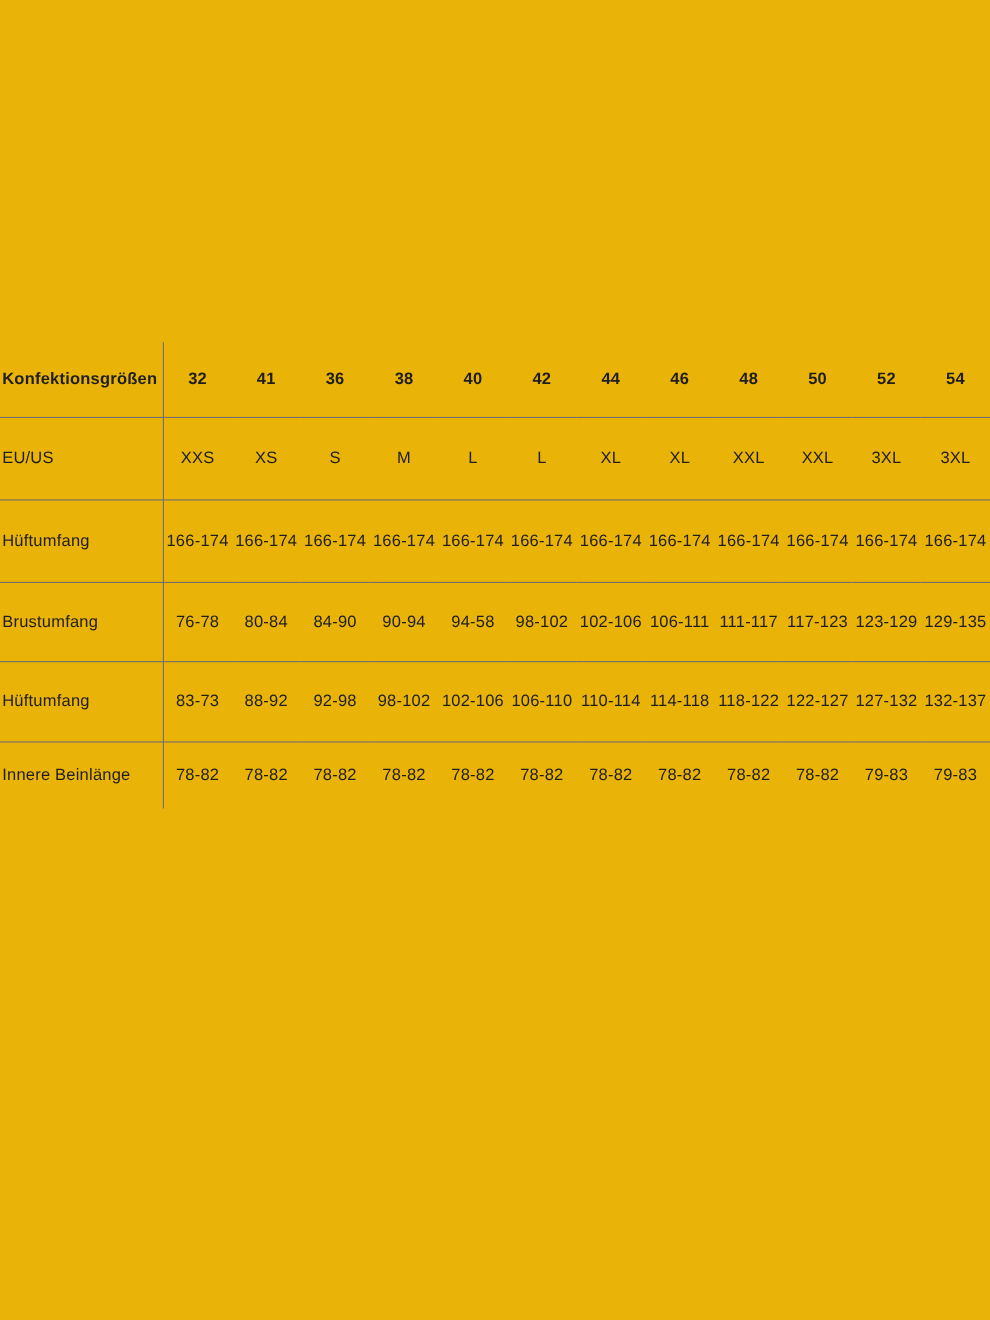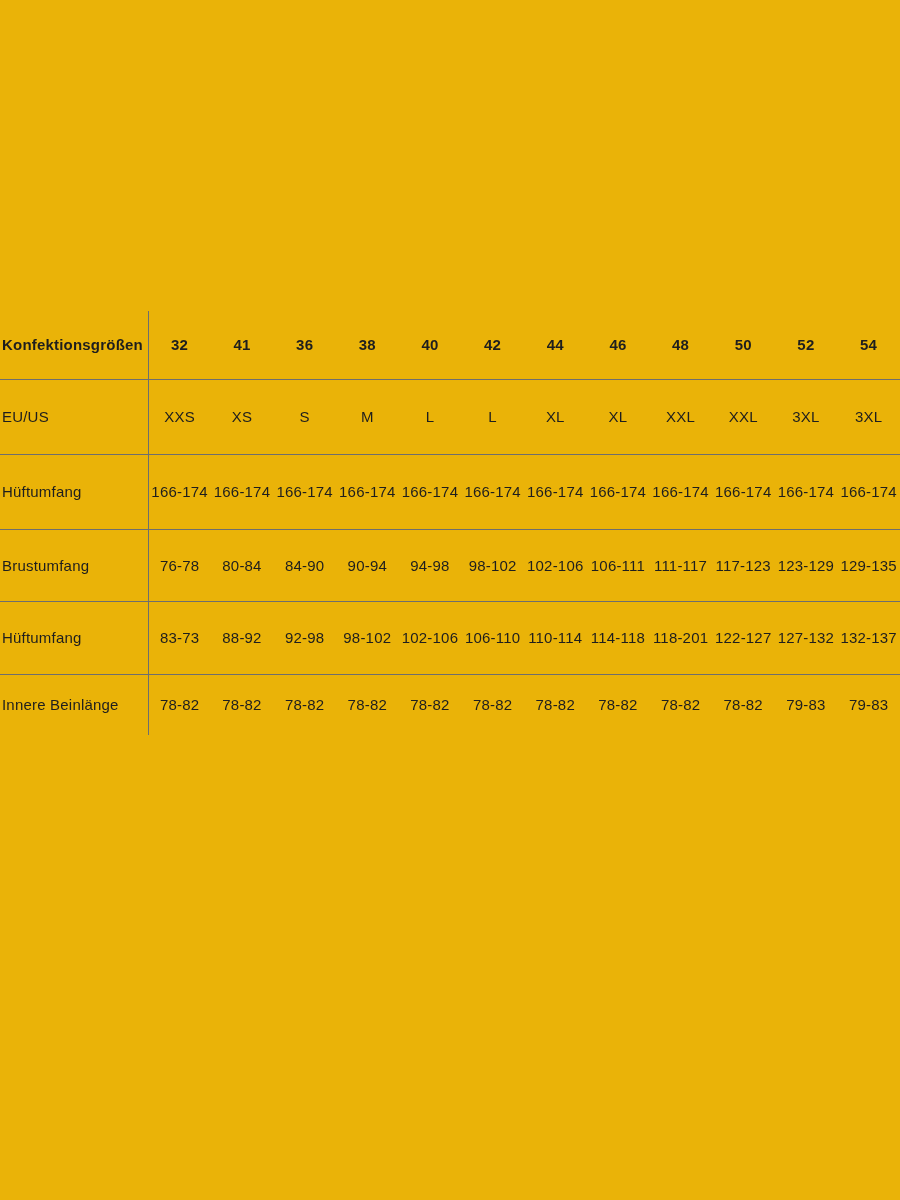--- a/index.html
+++ b/index.html
@@ -107,40 +107,40 @@
           <td>166-174</td>
           <td>166-174</td>
           <td>166-174</td>
         </tr>
         <tr class="r3 has-rule">
           <td class="row-label">Brustumfang</td>
           <td>76-78</td>
           <td>80-84</td>
           <td>84-90</td>
           <td>90-94</td>
-          <td>94-98</td>
+          <td>94-58</td>
           <td>98-102</td>
           <td>102-106</td>
           <td>106-111</td>
           <td>111-117</td>
           <td>117-123</td>
           <td>123-129</td>
           <td>129-135</td>
         </tr>
         <tr class="r5 has-rule">
           <td class="row-label">Hüftumfang</td>
           <td>83-73</td>
           <td>88-92</td>
           <td>92-98</td>
           <td>98-102</td>
           <td>102-106</td>
           <td>106-110</td>
           <td>110-114</td>
           <td>114-118</td>
-          <td>118-201</td>
+          <td>118-122</td>
           <td>122-127</td>
           <td>127-132</td>
           <td>132-137</td>
         </tr>
         <tr class="r7">
           <td class="row-label">Innere Beinlänge</td>
           <td>78-82</td>
           <td>78-82</td>
           <td>78-82</td>
           <td>78-82</td>

